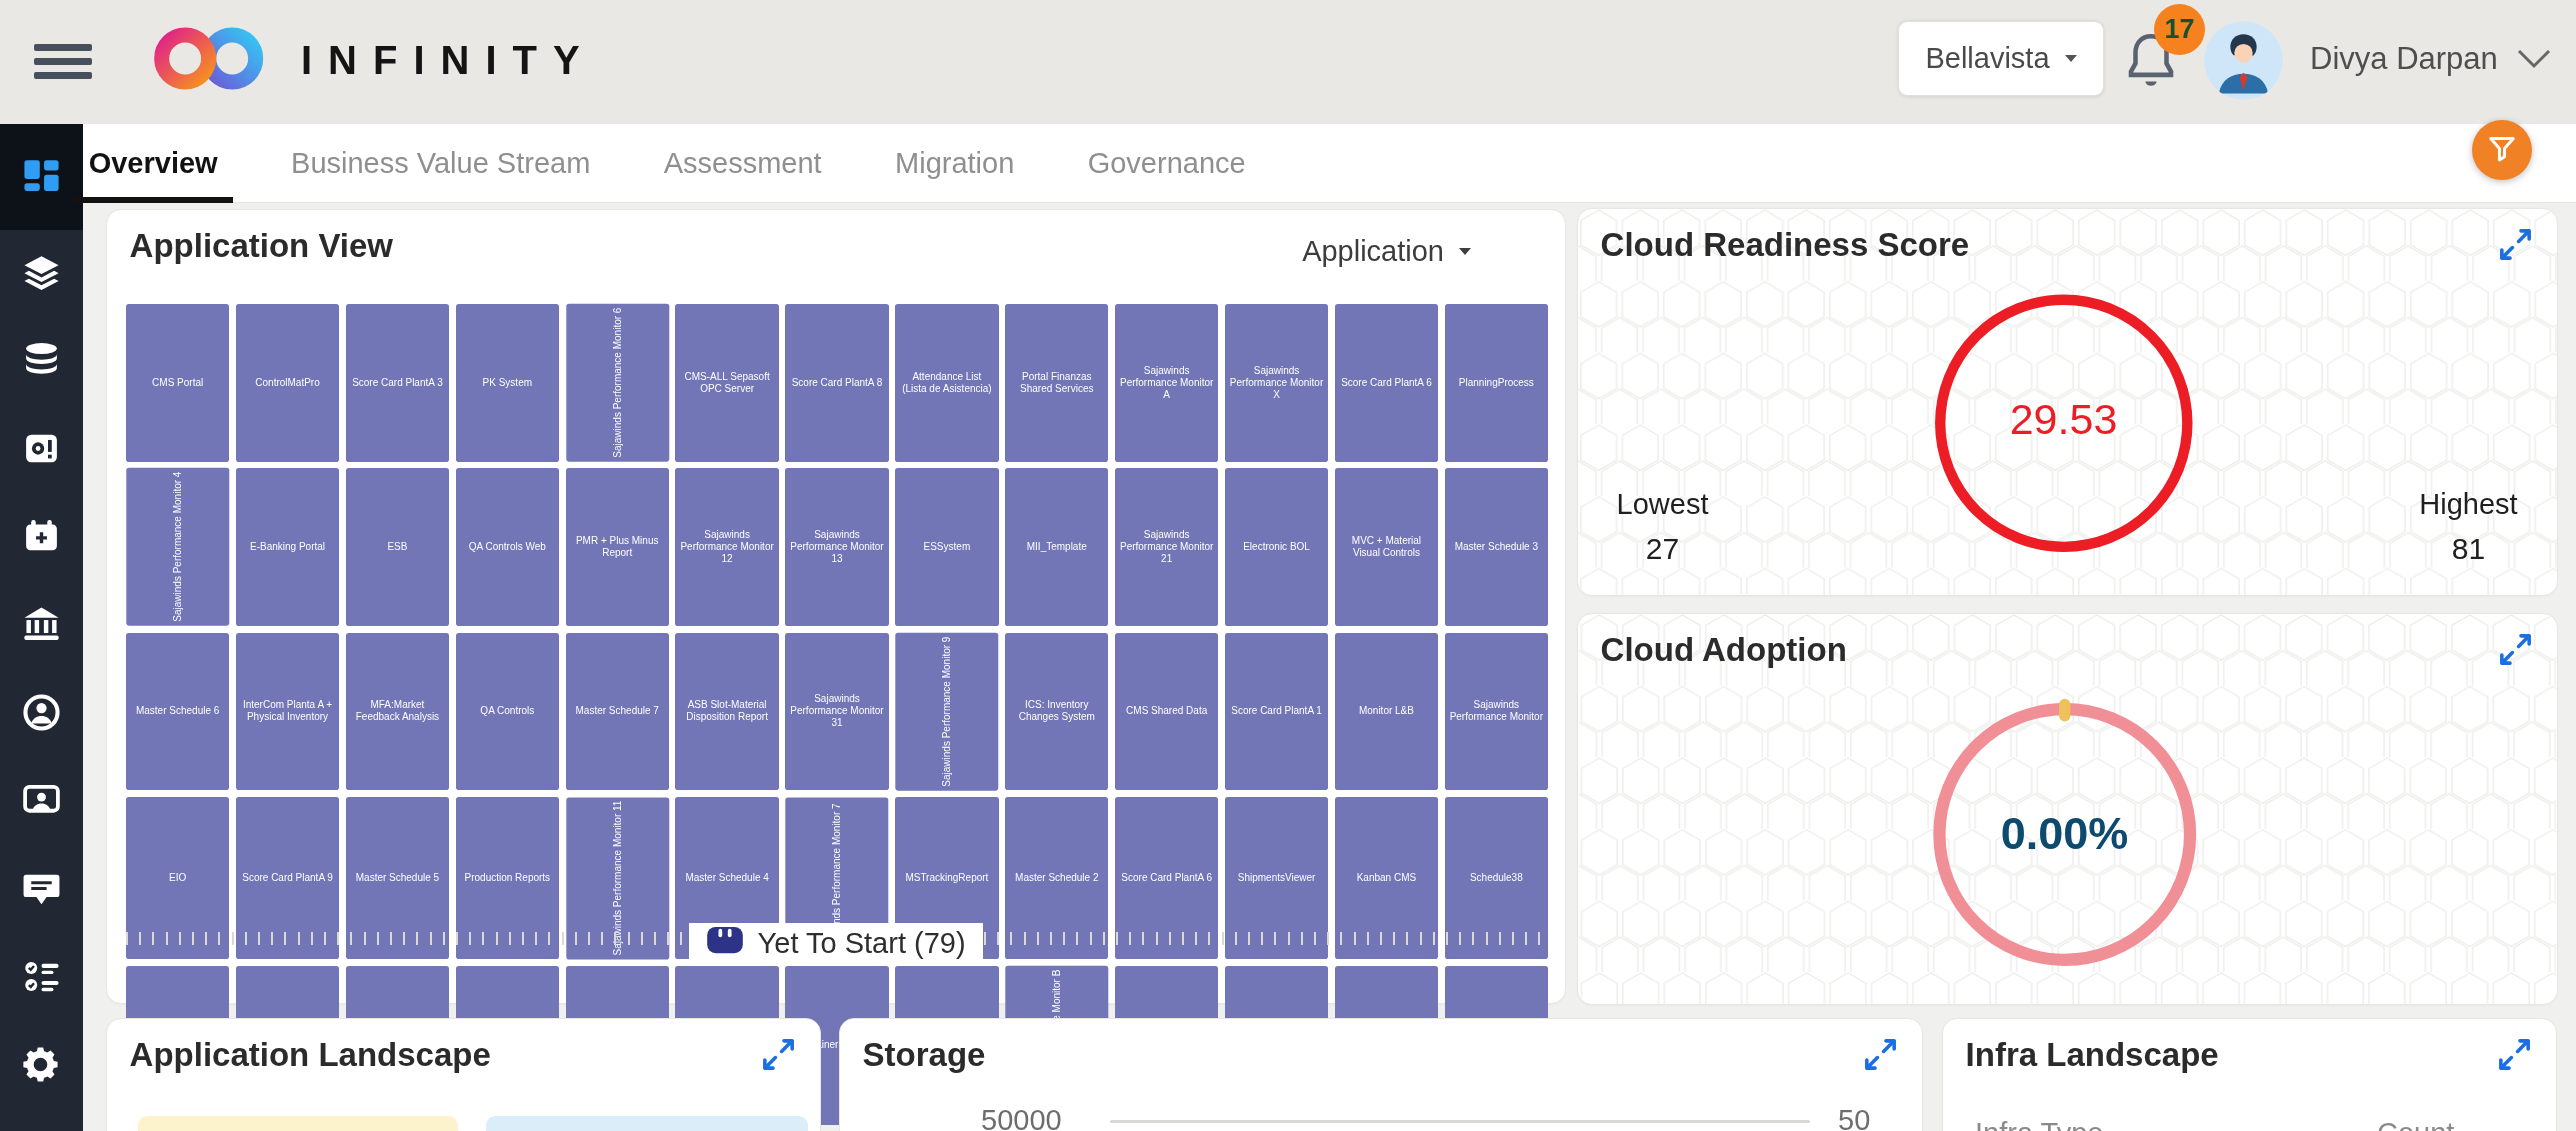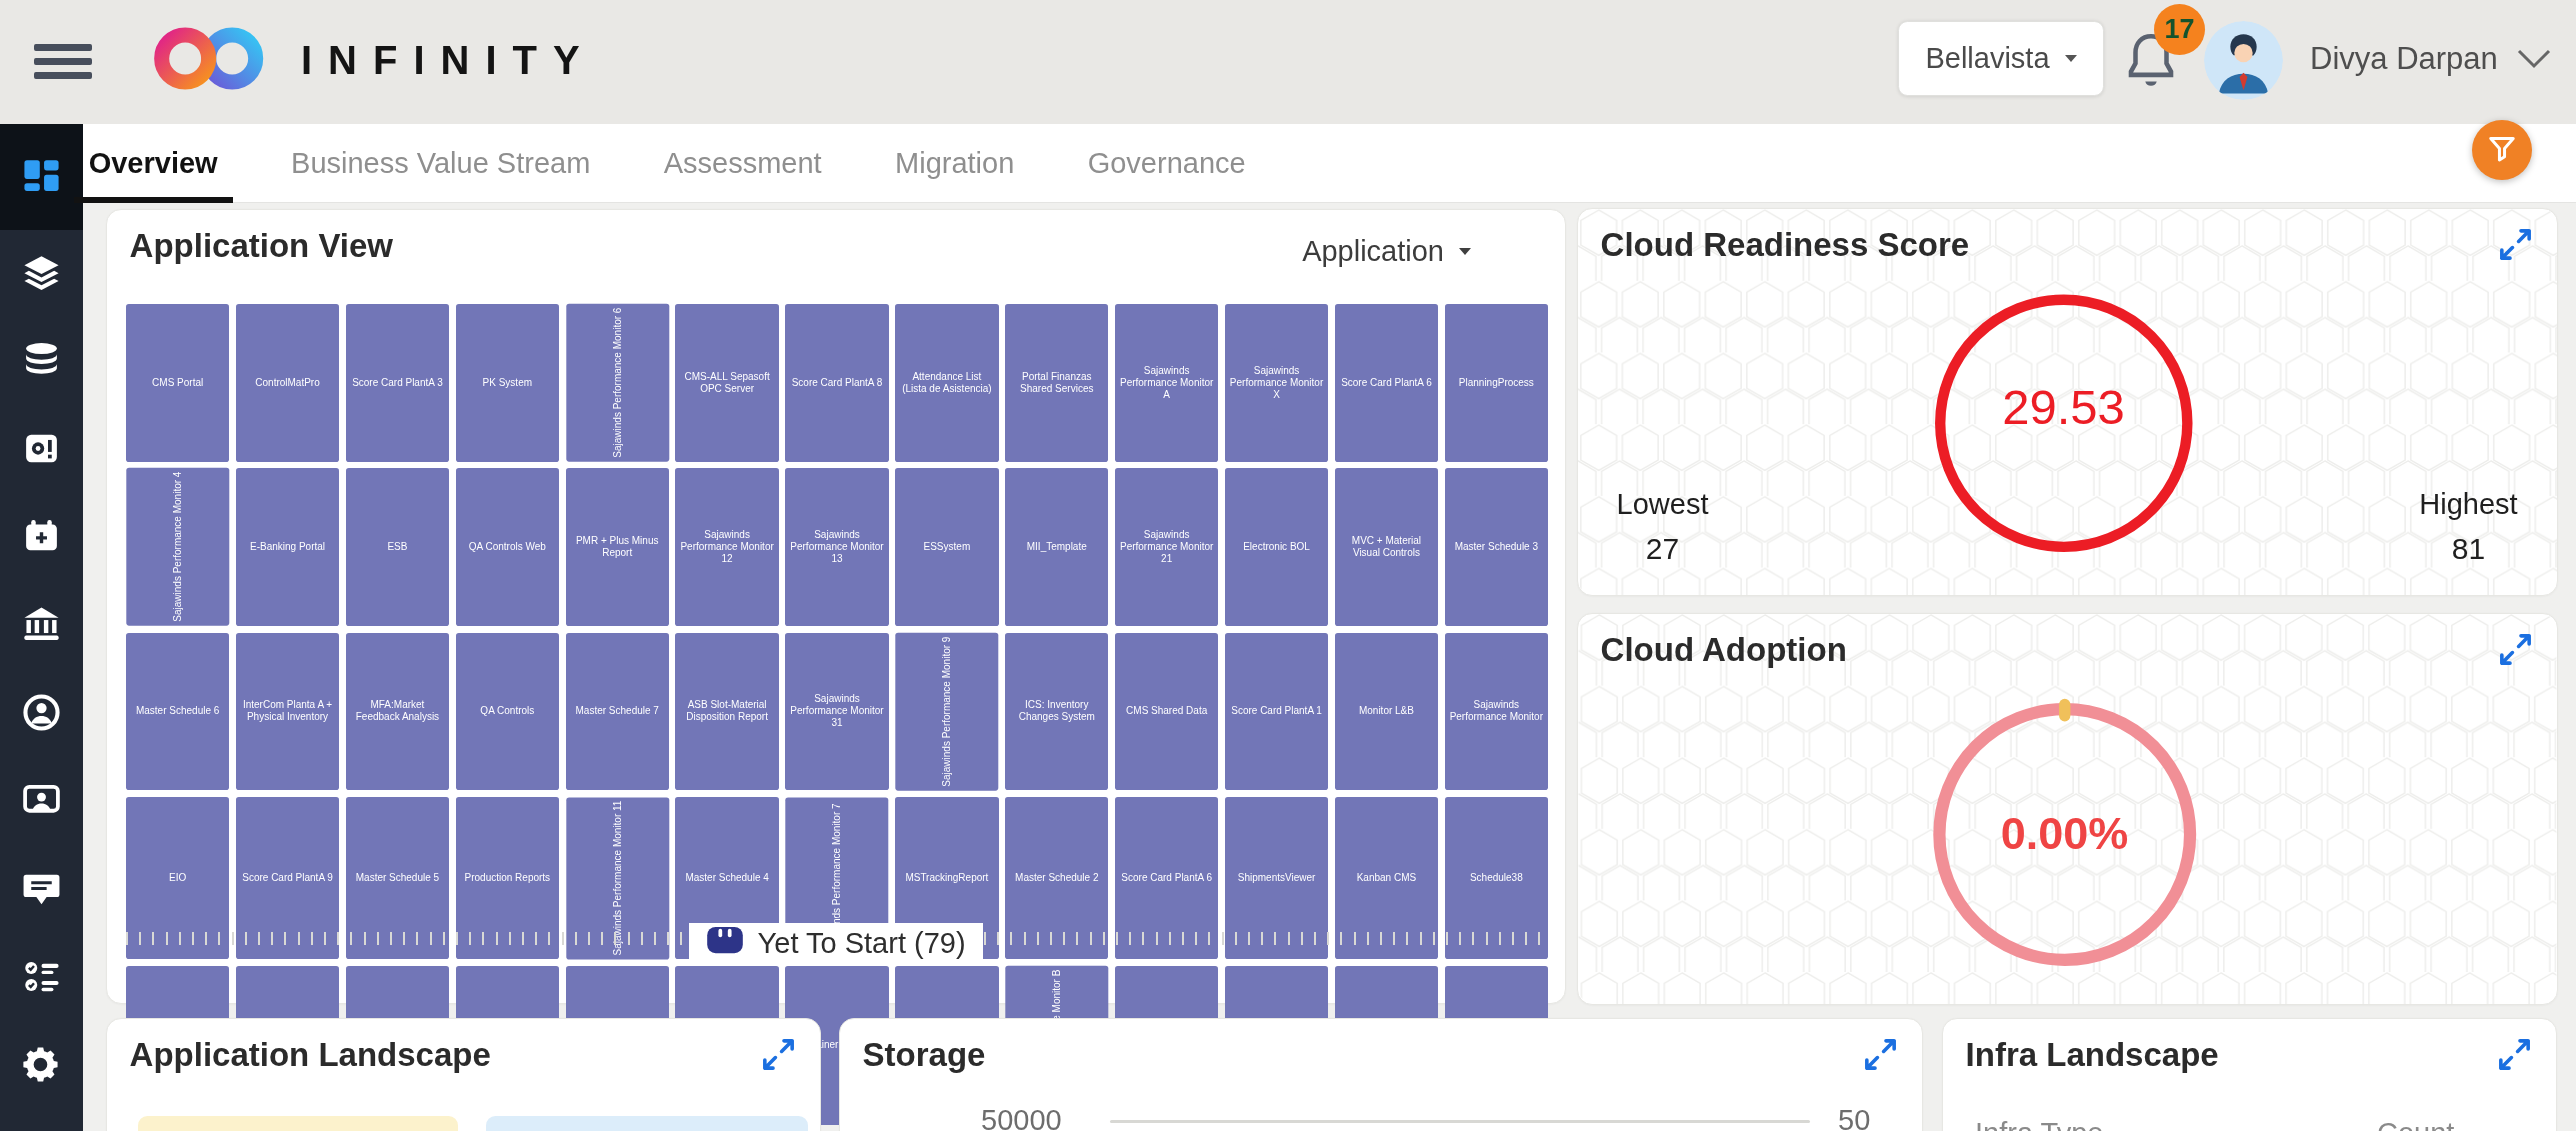--- a/index.html
+++ b/index.html
@@ -47,26 +47,26 @@
 .tm-tile{flex:1;background:#7276b7;border-radius:2.8px;color:#fff;font-size:10px;font-weight:500;line-height:1.2;display:flex;align-items:center;justify-content:center;text-align:center;padding:3.8px;overflow:hidden;cursor:pointer}
 .tm-tile.vert{writing-mode:vertical-rl;transform:rotate(180deg)}
 .ruler{position:absolute;left:19px;top:722px;width:1422px;height:13.2px;background:repeating-linear-gradient(to right,#d9d9d5 0 1.9px,transparent 1.9px 13.2px)}
 .tm-legend{position:absolute;left:0;right:0;top:713px;display:flex;justify-content:center;z-index:2}
 .tm-legend-inner{display:flex;align-items:center;gap:13.2px;background:#fff;padding:1.9px 17px;font-size:29px;color:#2e2e2e}
 
 
 #card-crs{left:1577px;top:208px;width:981px;height:388px;overflow:hidden}
 #card-ca{left:1577px;top:613px;width:981px;height:392px;overflow:hidden}
 .ring-box{position:absolute;inset:0;pointer-events:none}
-.crs-score{position:absolute;left:344px;top:170px;width:283px;text-align:center;font-size:49px;color:#ec1d25;font-weight:500}
+.crs-score{position:absolute;left:344px;top:186px;width:283px;text-align:center;font-size:43px;color:#ec1d25;font-weight:500}
 .stat-block{position:absolute;width:113px;text-align:center;font-size:29px;color:#1f1f1f}
 .stat-block .val{margin-top:11px;font-size:30px}
 #crs-low{left:28px;top:279px}
 #crs-high{left:834px;top:279px}
-.ca-val{position:absolute;left:345px;top:194px;width:283px;text-align:center;font-size:45px;color:#ef4444;font-weight:600}
+.ca-val{position:absolute;left:345px;top:194px;width:283px;text-align:center;font-size:45px;color:#0c4a6e;font-weight:600}
 
 
 #card-al{left:106px;top:1018px;width:715px;height:245px}
 .al-bar{position:absolute;top:97px;height:94px;border-radius:9.4px 9.4px 0 0}
 .al-bar.yellow{left:31px;width:320px;background:#fcf2cc}
 .al-bar.blue{left:379px;width:322px;background:#dcedfa}
 #card-storage{left:839px;top:1018px;width:1084px;height:245px}
 .storage-left{position:absolute;left:141px;top:85px;font-size:29px;color:#6d6d6d}
 .storage-line{position:absolute;left:270px;top:101px;width:700px;height:2.8px;background:#d8d8d4;border-radius:1.9px}
 .storage-right{position:absolute;left:998px;top:85px;font-size:29px;color:#6d6d6d}

